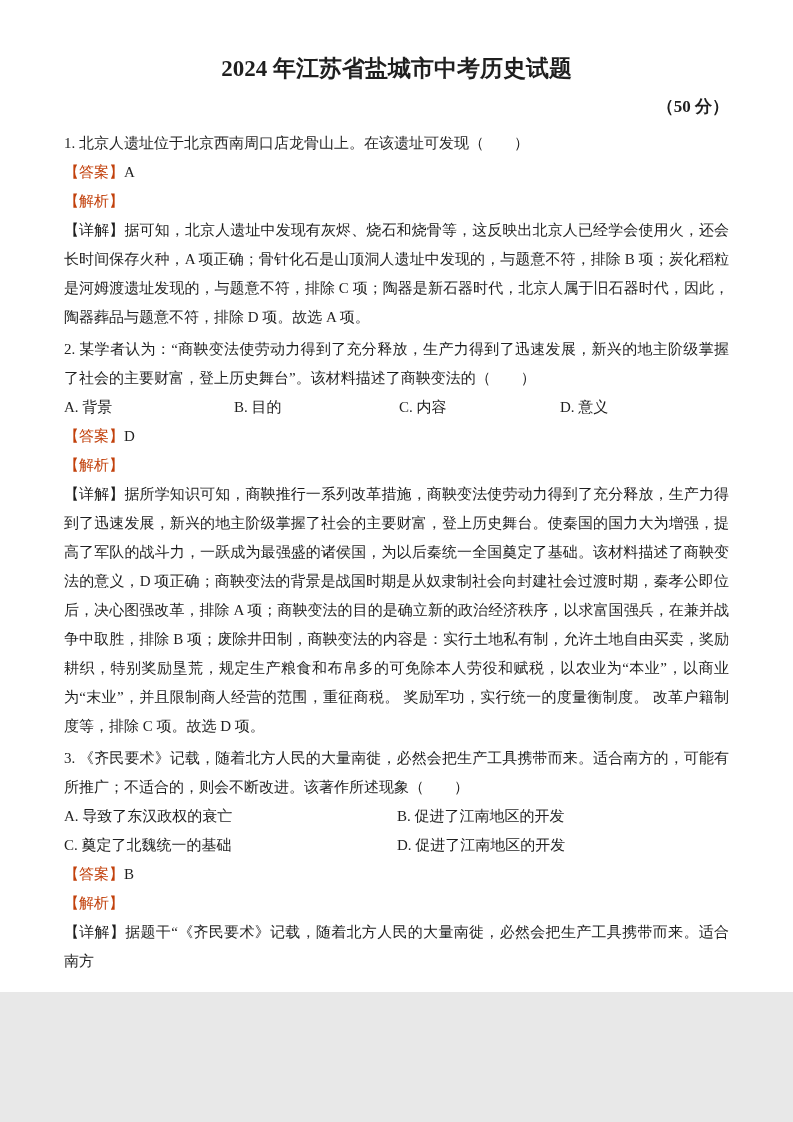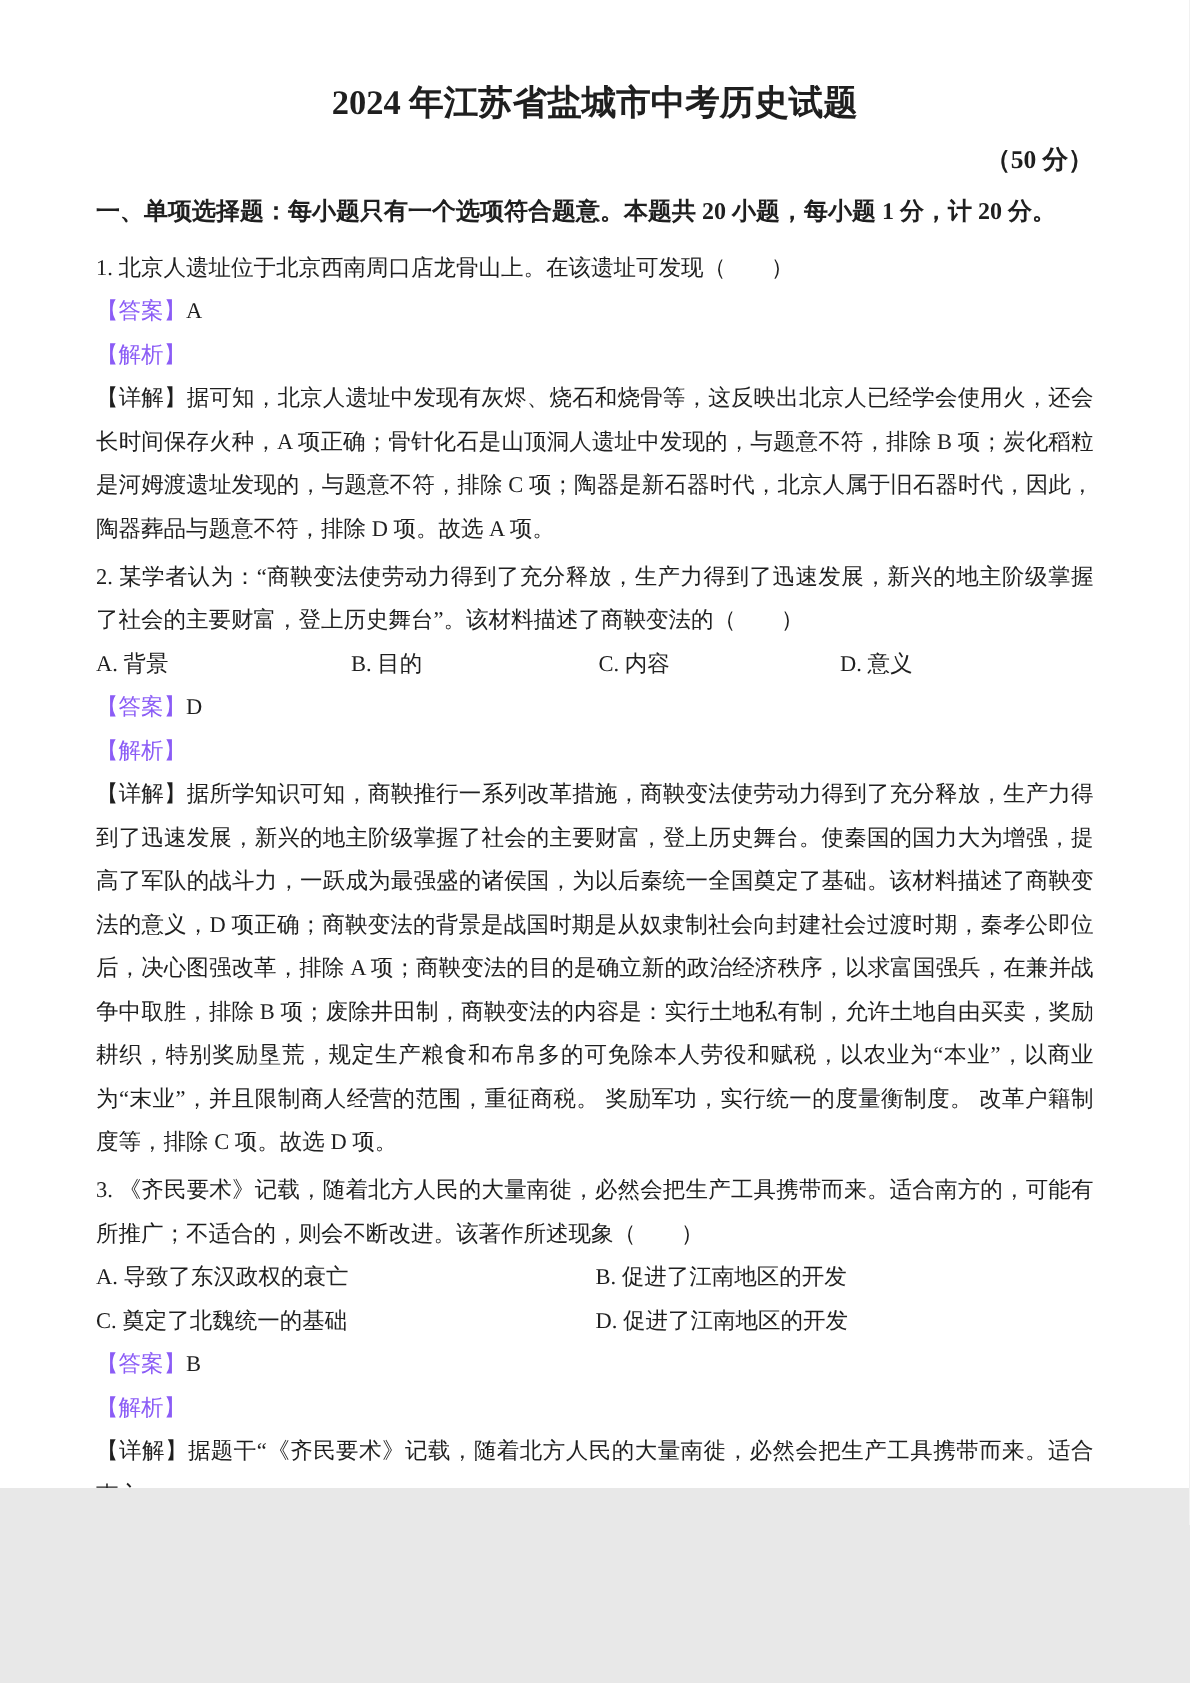--- a/index.html
+++ b/index.html
@@ -41,42 +41,41 @@
   .stem{margin-top:10px;text-align:justify;}
   .q2plus .stem{margin-top:3px;}
   .options-4{
     display:grid;
     grid-template-columns:170px 165px 161px 1fr;
   }
   .options-2{
     display:grid;
     grid-template-columns:333px 1fr;
   }
-  .blue{color:#8b5cf6;}
+  .blue{color:#c2410c;}
   .detail{text-align:justify;}
   .footer{
     position:absolute;
     top:1064px;
     left:0;
     width:100%;
     text-align:center;
     font-family:"Liberation Sans","DejaVu Sans",sans-serif;
     font-size:17px;
     color:#701a75;
     line-height:26px;
   }
 </style>
 </head>
 <body>
 
 <div class="page">
 
   <div class="doc-title">2024 年江苏省盐城市中考历史试题</div>
   <div class="doc-subtitle">（50 分）</div>
-  <div class="section-header">一、单项选择题：每小题只有一个选项符合题意。本题共 20 小题，每小题 1 分，计 20 分。</div>
 
   <div>
     <div class="line stem">1. 北京人遗址位于北京西南周口店龙骨山上。在该遗址可发现（　　）</div>
     <div class="line">
       <span class="blue">【答案】</span><span>A</span>
     </div>
     <div class="line">
       <span class="blue">【解析】</span>
     </div>
     <div class="line detail">

